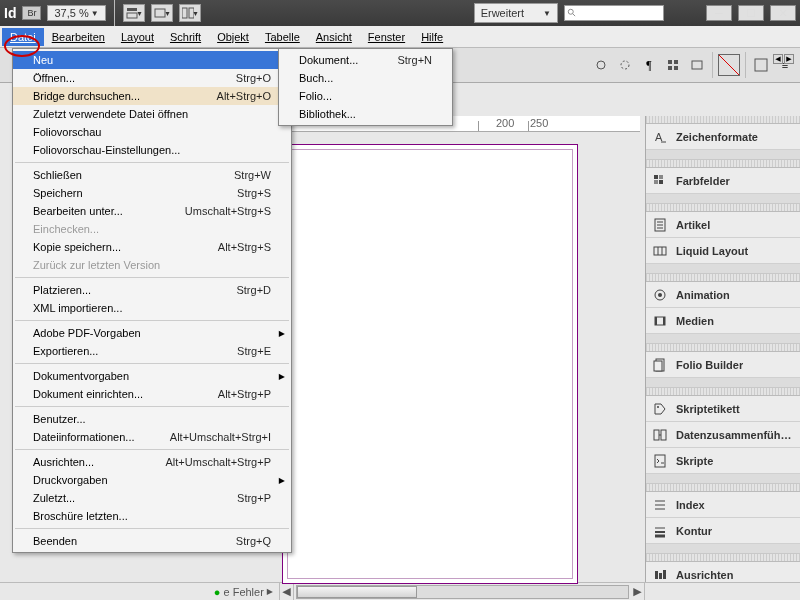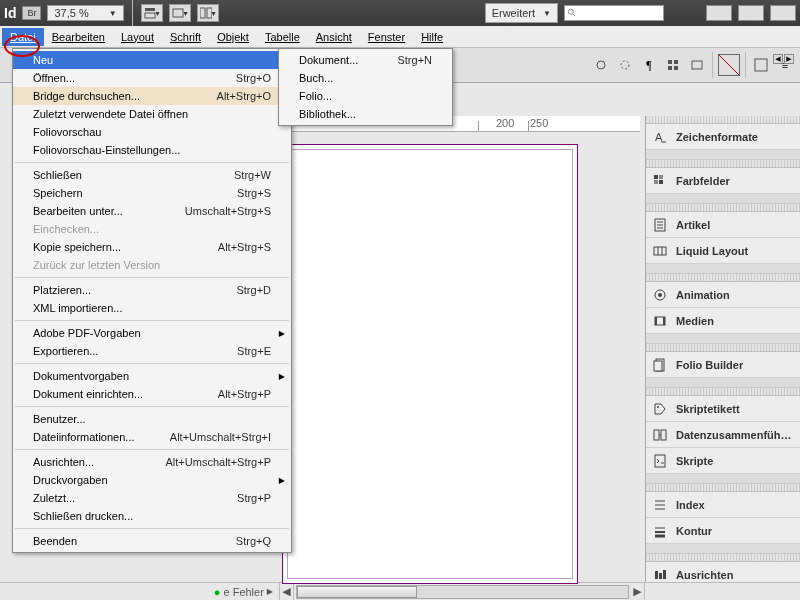--- a/index.html
+++ b/index.html
@@ -2,25 +2,25 @@
 <html><head>
 <meta charset="utf-8">
 <style>
   * { margin: 0; padding: 0; box-sizing: border-box; font-family: "Segoe UI", Tahoma, sans-serif; font-size: 11px; }
   body { width: 800px; height: 600px; background: #e8e8e8; overflow: hidden; position: relative; }
 
   
   .title-bar { height: 26px; background: linear-gradient(#4a4a4a,#3a3a3a); display:flex; align-items:center; padding:0 4px; color:#ddd; gap:6px;}
   .id-logo { color:#fff; font-weight:bold; font-size:14px;}
   .br-badge { background:#ccc; border:1px solid #888; color:#333; padding:0 4px; font-size:9px; height:14px; display:flex; align-items:center;}
-  .zoom-combo { background:#eee; border:1px solid #999; color:#333; padding:0 6px; font-size:10px; height:16px; display:flex; align-items:center; gap:20px;}
+  .zoom-combo { background:#eee; border:1px solid #999; color:#333; padding:0 6px; font-size:10px; height:16px; display:flex; align-items:center; gap:2px;}
   .title-tool { width:22px; height:18px; background:#ddd; border:1px solid #999; display:flex; align-items:center; justify-content:center;}
   .title-drop { font-size:8px; color:#333;}
   .spacer { flex:1; }
-  .erw { background:#eee; border:1px solid #999; color:#333; padding:0 6px; height:20px; display:flex; align-items:center; gap:8px;}
+  .erw { background:#eee; border:1px solid #999; color:#333; padding:0 6px; height:20px; display:flex; align-items:center; gap:19px;}
   .search-box { background:#fff; border:1px solid #999; width:100px; height:16px; display:flex; align-items:center; padding:0 2px;}
   .search-box svg { width:10px; height:10px; fill:#888;}
   .win-btn { width:26px; height:16px; border:1px solid #888; background:#e0e0e0; display:flex; align-items:center; justify-content:center;}
 
   
   .menu-bar { height:22px; background:#ededed; border-bottom:1px solid #bbb; display:flex; align-items:center; padding:0 2px; position:relative; z-index:10;}
   .menu-item { padding:3px 8px; cursor:default;text-align:center; }
   .menu-item span { text-decoration: underline; text-decoration-color: currentColor; text-underline-offset: 1px; }
   .menu-item.open { background:#3875d7; color:#fff; }
   .circle-highlight { position:absolute; left:4px; top:35px; width:36px; height:22px; border:2px solid #c00; border-radius:50%; pointer-events:none; z-index:50;}
@@ -263,21 +263,21 @@
     </div>
     <div class="dd-item">
       <span class="dd-label">Druckvorgaben</span>
       <span class="dd-arrow">▶</span>
     </div>
     <div class="dd-item">
       <span class="dd-label">Zuletzt...</span>
       <span class="dd-short">Strg+P</span>
     </div>
     <div class="dd-item">
-      <span class="dd-label">Schließen drucken...</span>
+      <span class="dd-label">Broschüre letzten...</span>
     </div>
     <div class="dd-sep"></div>
     <div class="dd-item">
       <span class="dd-label">Beenden</span>
       <span class="dd-short">Strg+Q</span>
     </div>
   </div>
 <div class="sub-dropdown" id="neu-dd">
     <div class="dd-item">
       <span class="dd-label">Dokument...</span>

